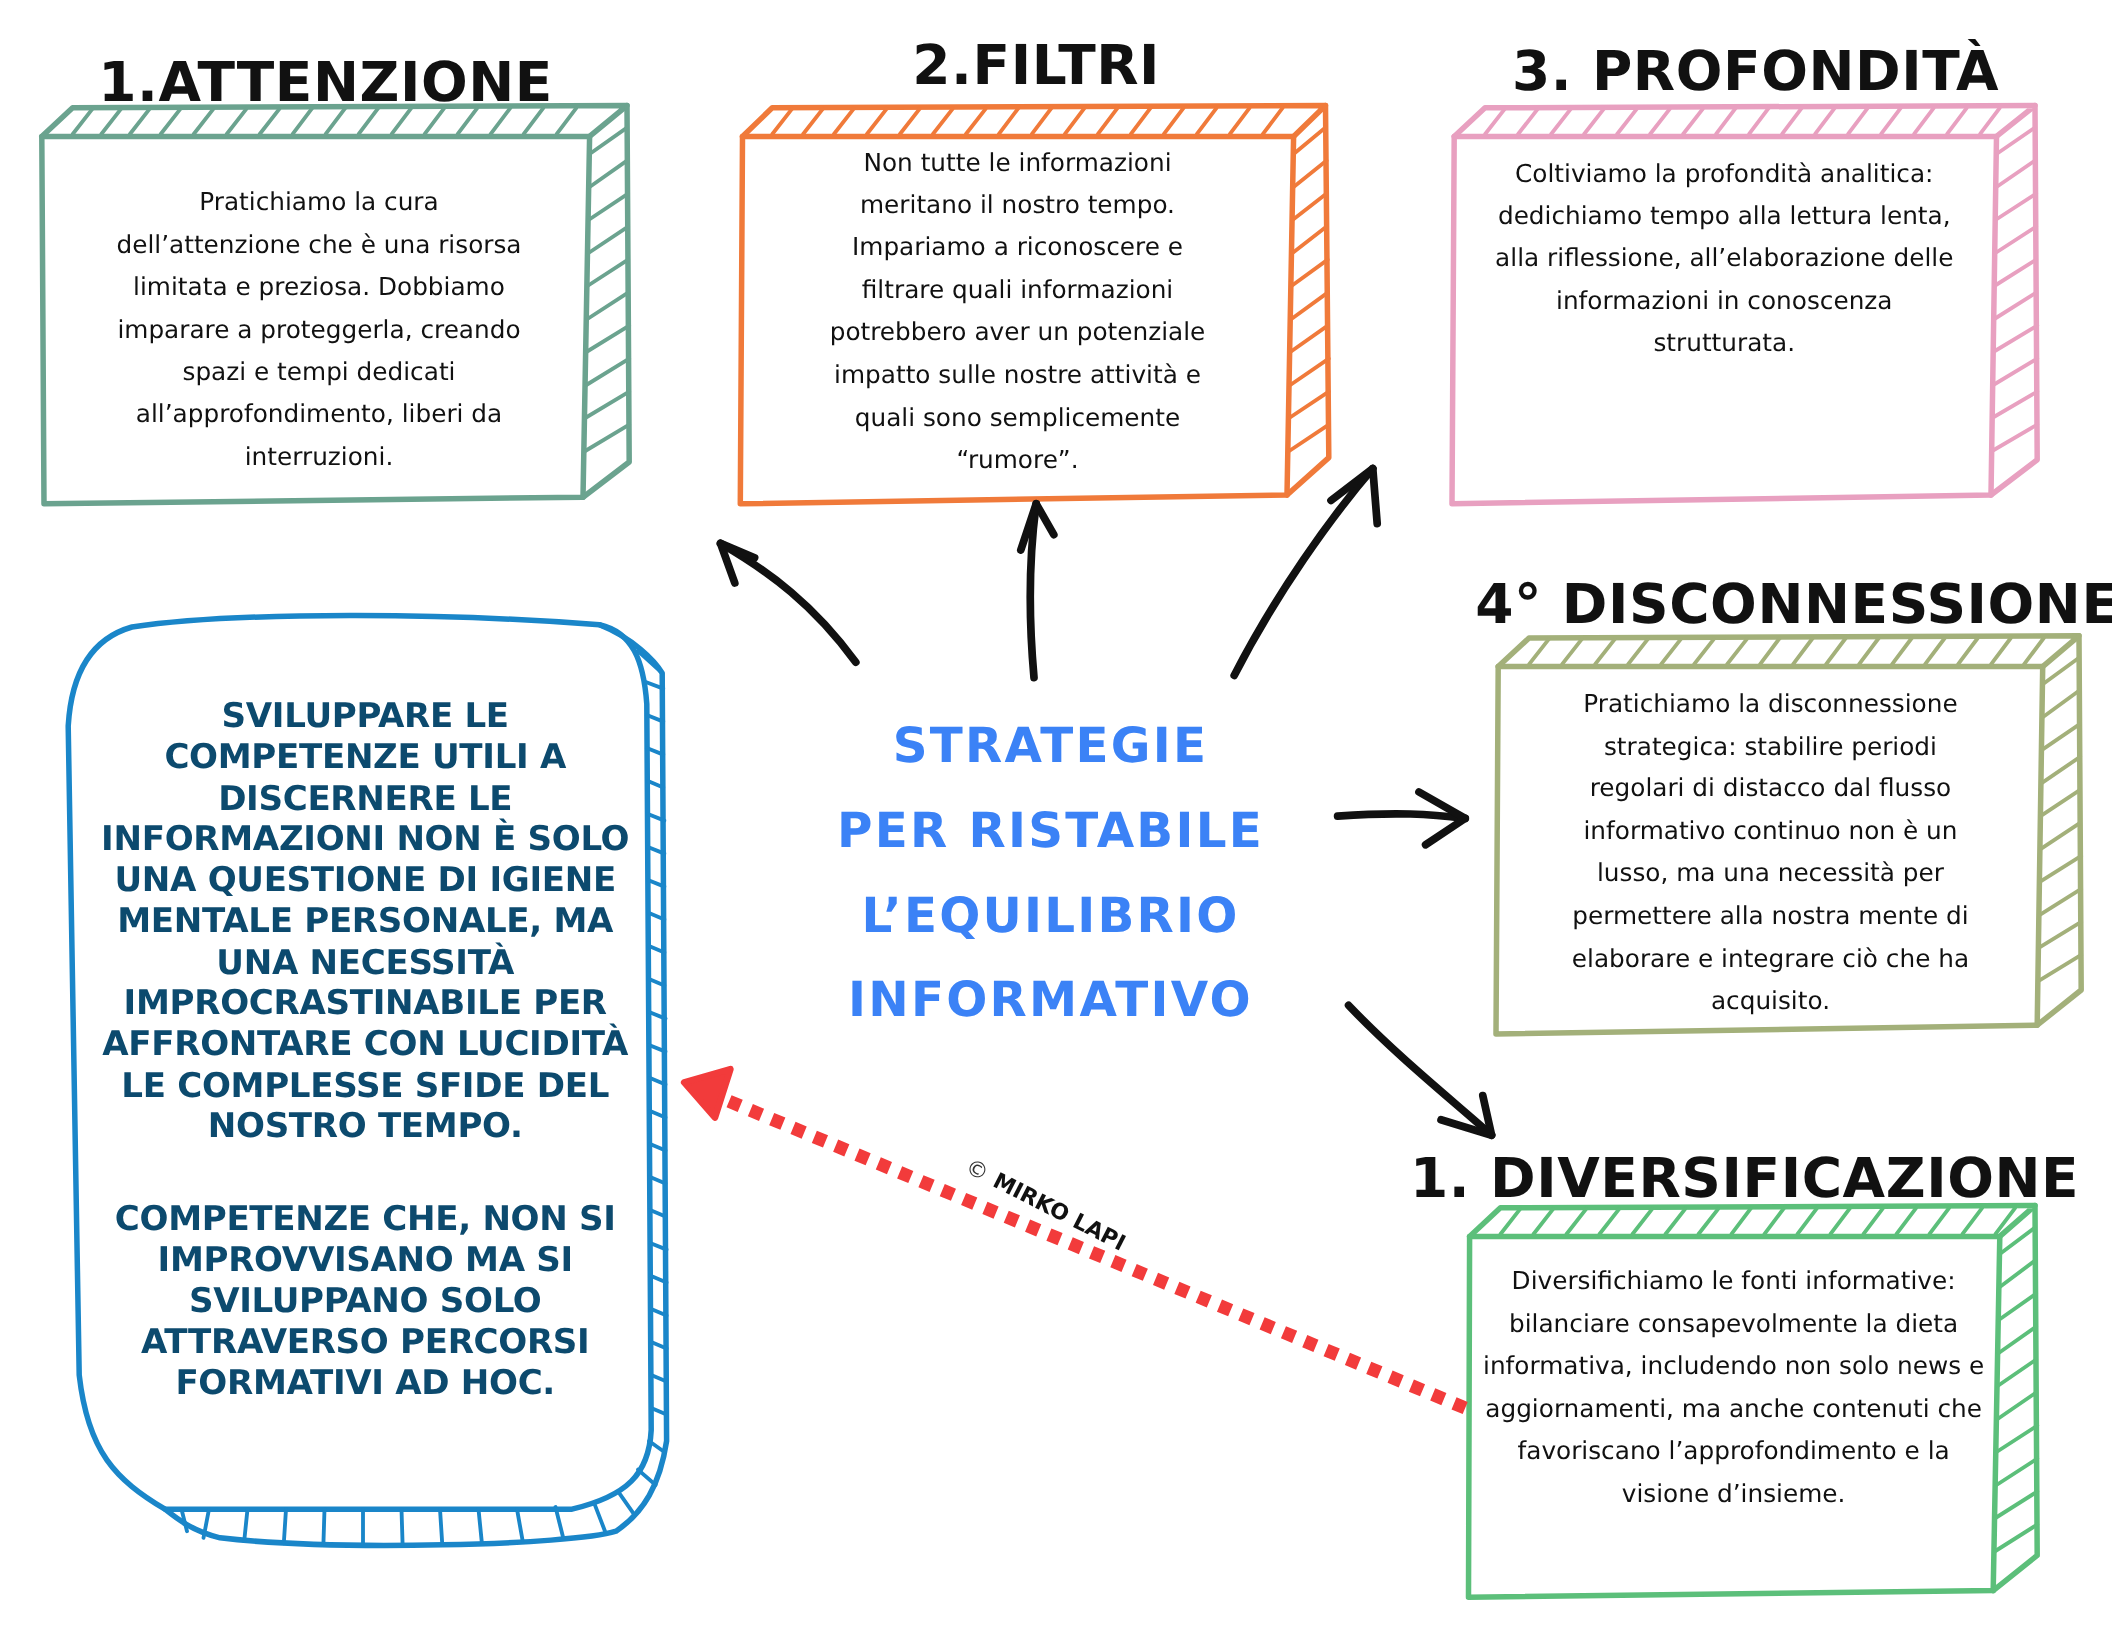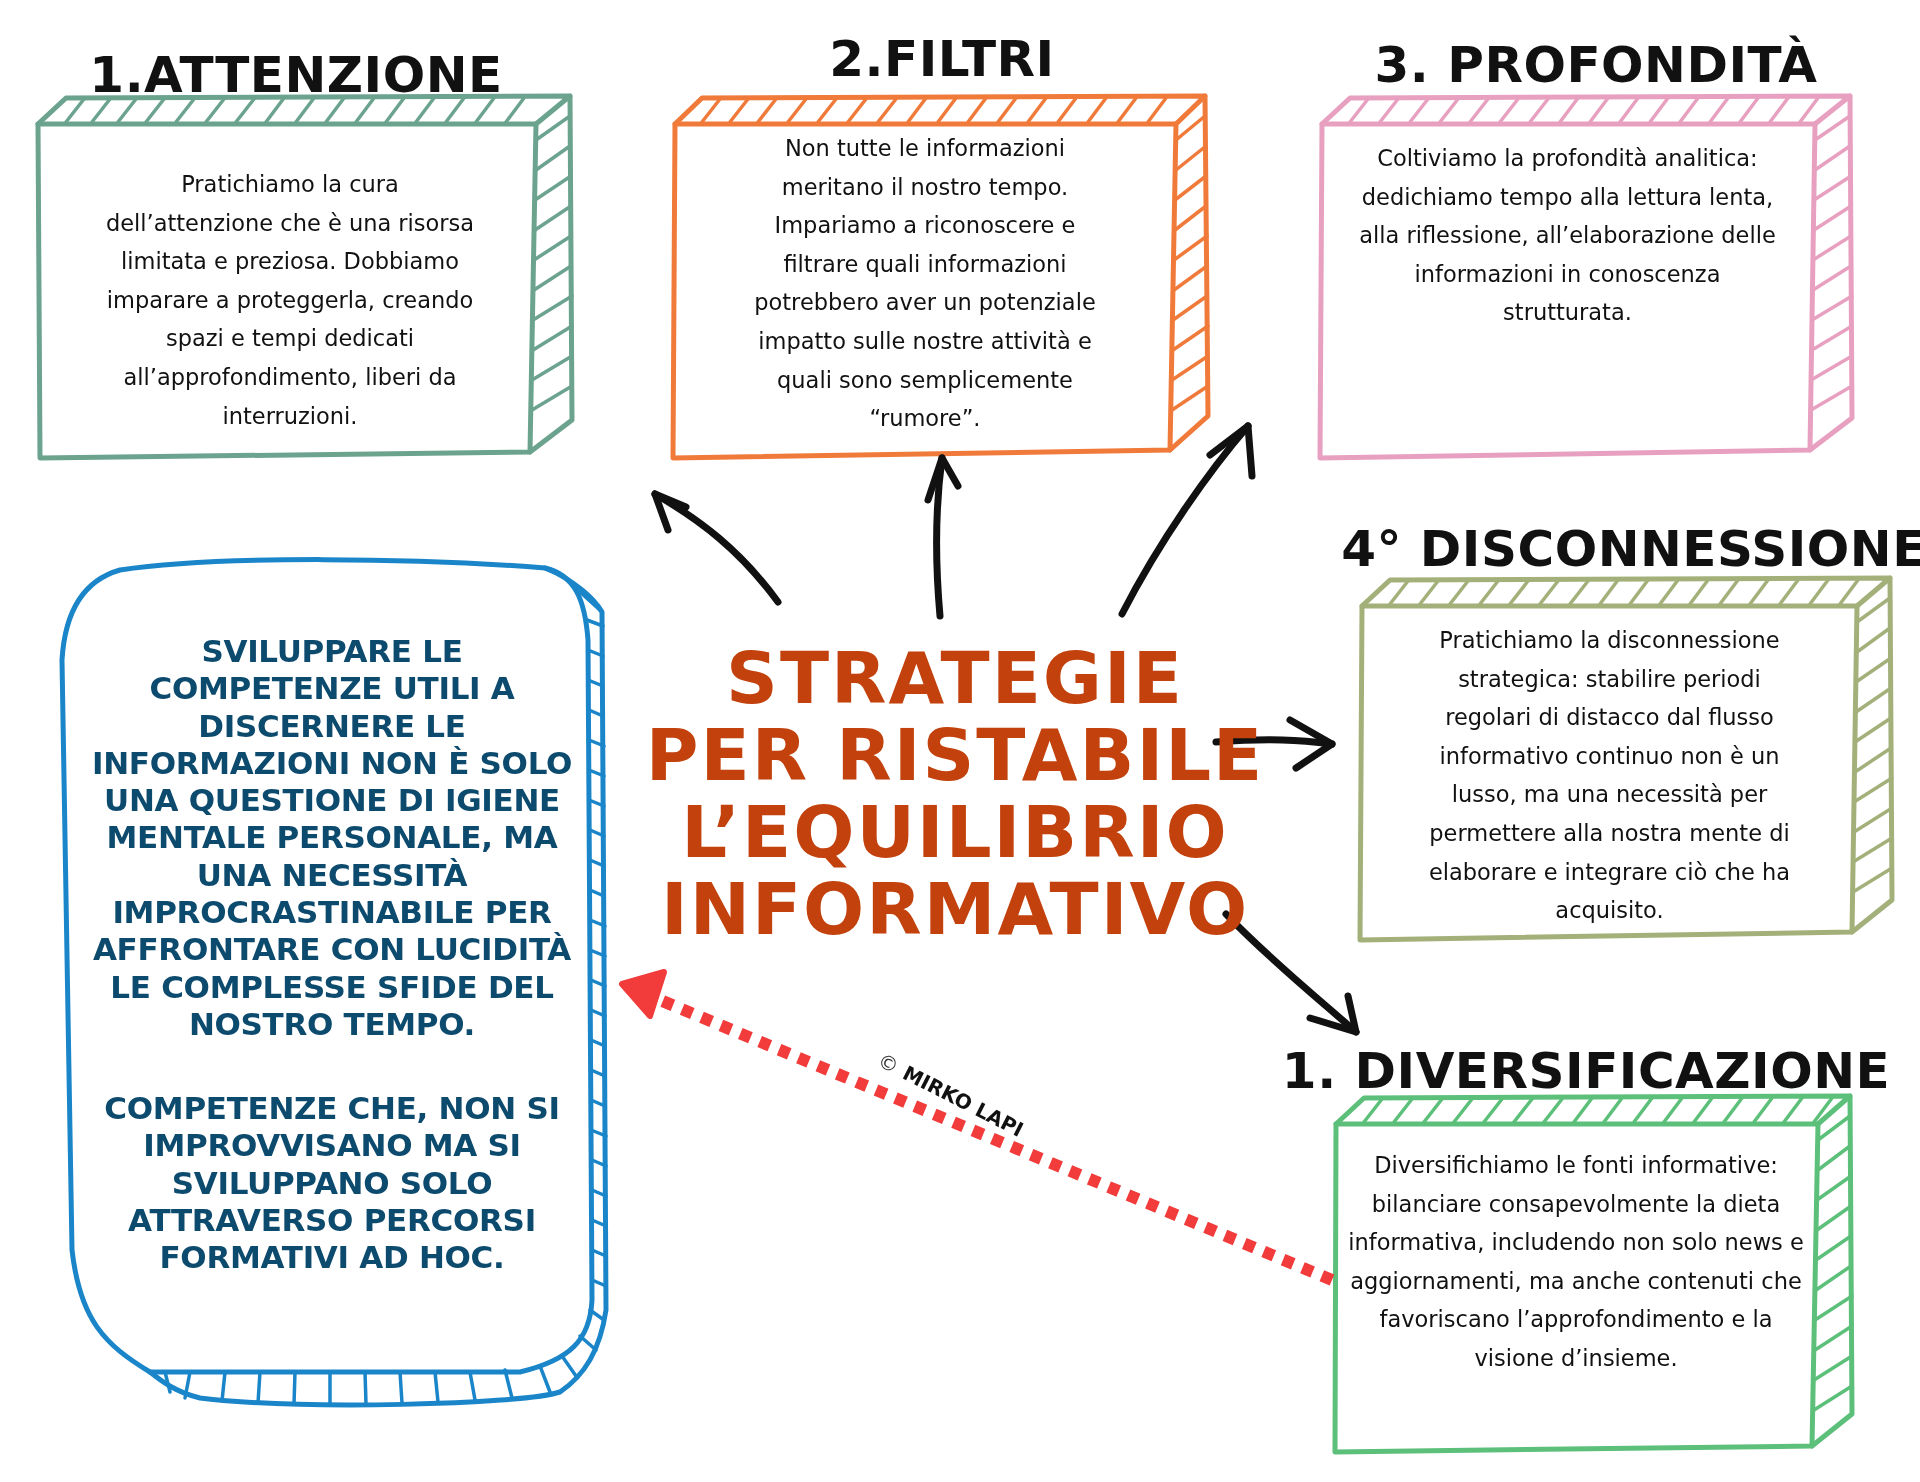--- a/index.html
+++ b/index.html
@@ -6,21 +6,21 @@
   body { width:1920px; height:1482px; position:relative; overflow:hidden;
          font-family:"DejaVu Sans", "Liberation Sans", sans-serif; color:#111; }
   #canvas { position:absolute; left:0; top:0; width:1920px; height:1482px; }
   .heading { position:absolute; font-family:"DejaVu Sans", sans-serif; font-weight:bold;
              font-size:50px; letter-spacing:0.5px; color:#111; text-align:center;
              white-space:nowrap; transform:translateX(-50%); line-height:1; }
   .box-text { position:absolute; text-align:center; font-family:"DejaVu Sans", sans-serif;
               font-size:22.5px; line-height:38.6px; color:#111; white-space:pre-line; }
   .main-title { position:absolute; left:955px; top:640px; transform:translateX(-50%);
                 text-align:center; font-family:"DejaVu Sans", sans-serif; font-weight:bold;
-                font-size:72px; line-height:77px; color:#c2410c; white-space:nowrap;
+                font-size:44px; line-height:77px; color:#3b82f6; white-space:nowrap;
                 letter-spacing:2px; }
   .main-title div { display:block; }
   .blue-text { position:absolute; left:332px; transform:translateX(-50%);
                text-align:center; font-family:"DejaVu Sans", sans-serif; font-weight:bold;
                font-size:31px; line-height:37.3px; color:#0c4a6e; white-space:pre-line; width:560px;
                letter-spacing:-0.3px; }
   .watermark { position:absolute; left:885px; top:1048px; transform-origin:0 0; transform:rotate(27deg);
                font-family:"DejaVu Sans", sans-serif; font-weight:bold; font-size:20px; color:#111;
                white-space:nowrap; }
   .watermark .copy { font-weight:normal; color:#333; margin-right:8px; }

